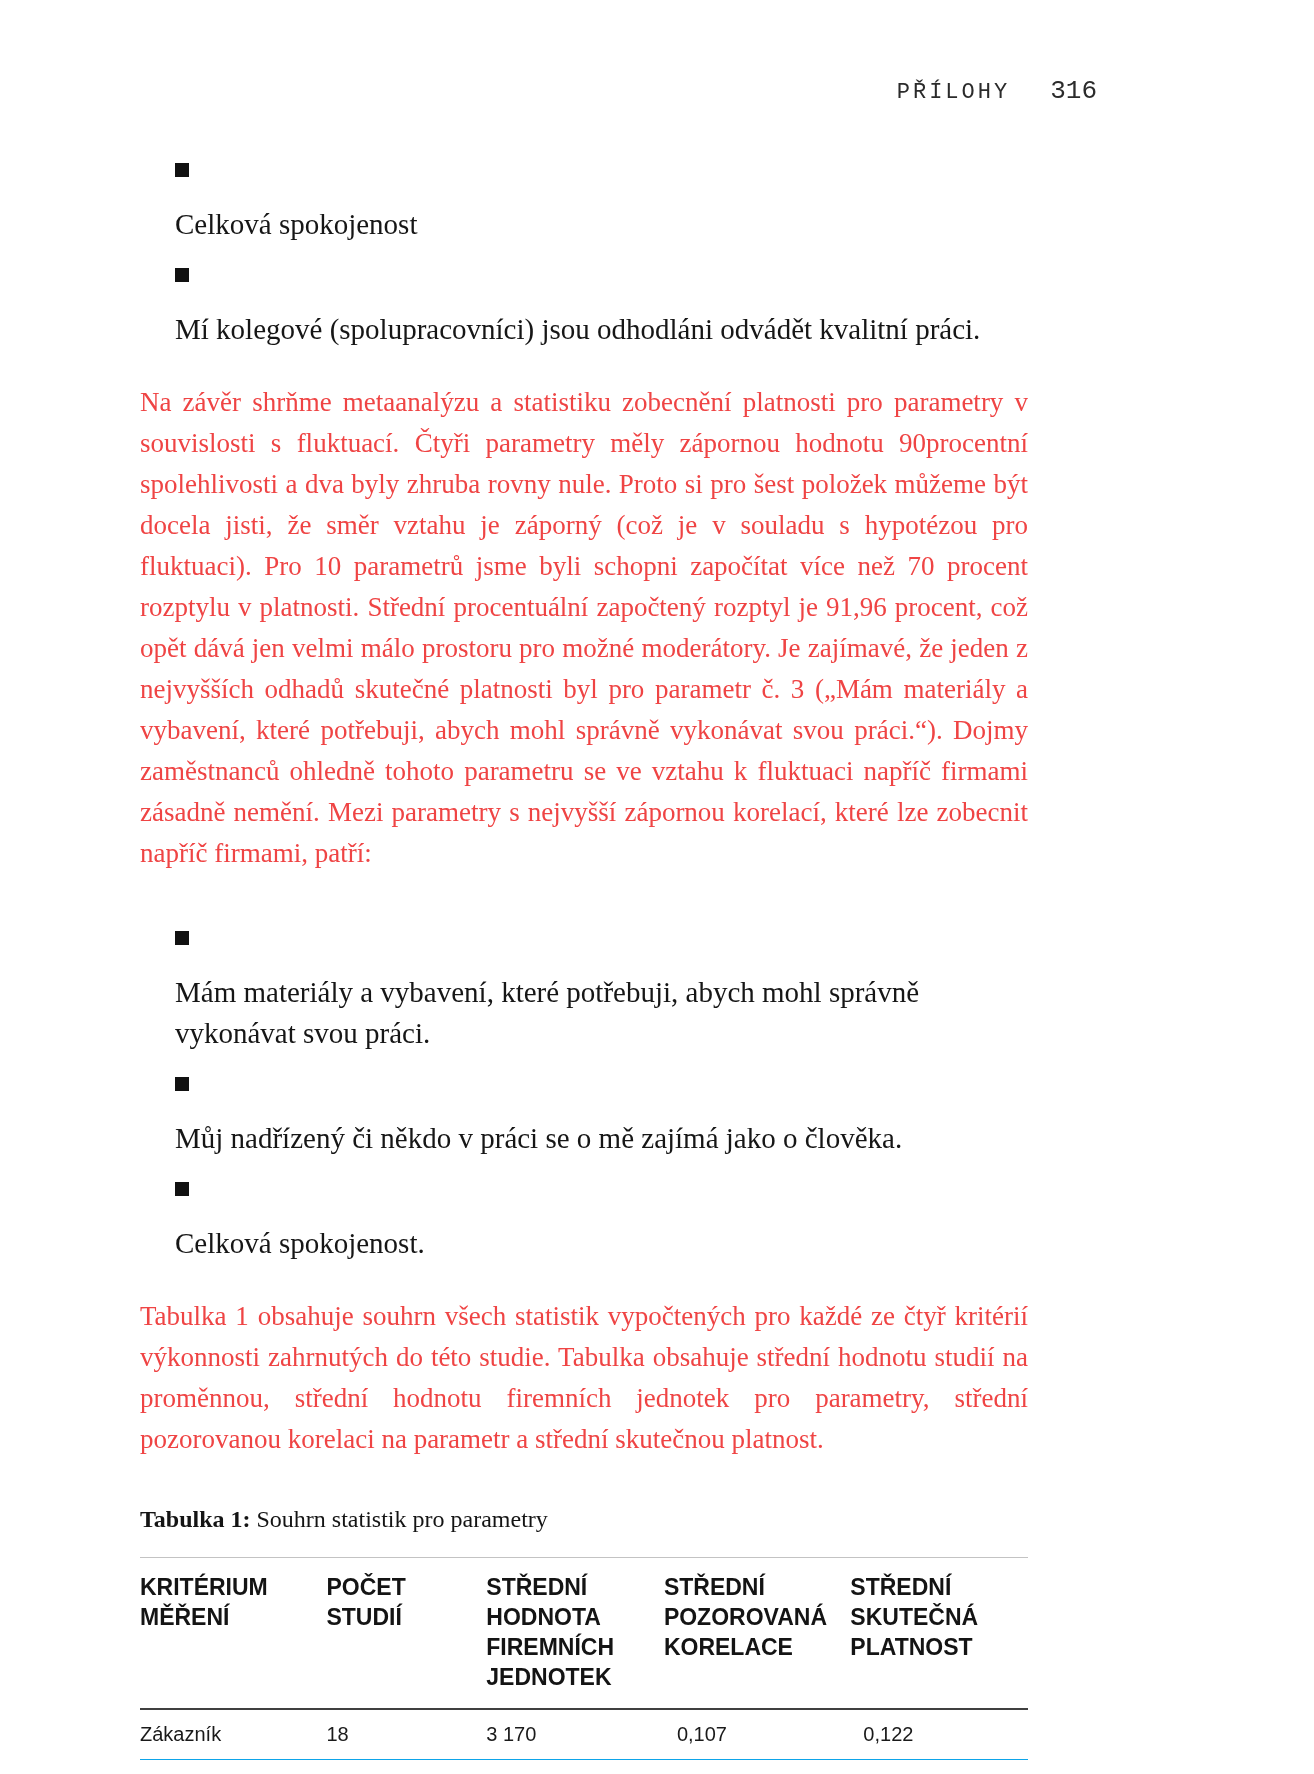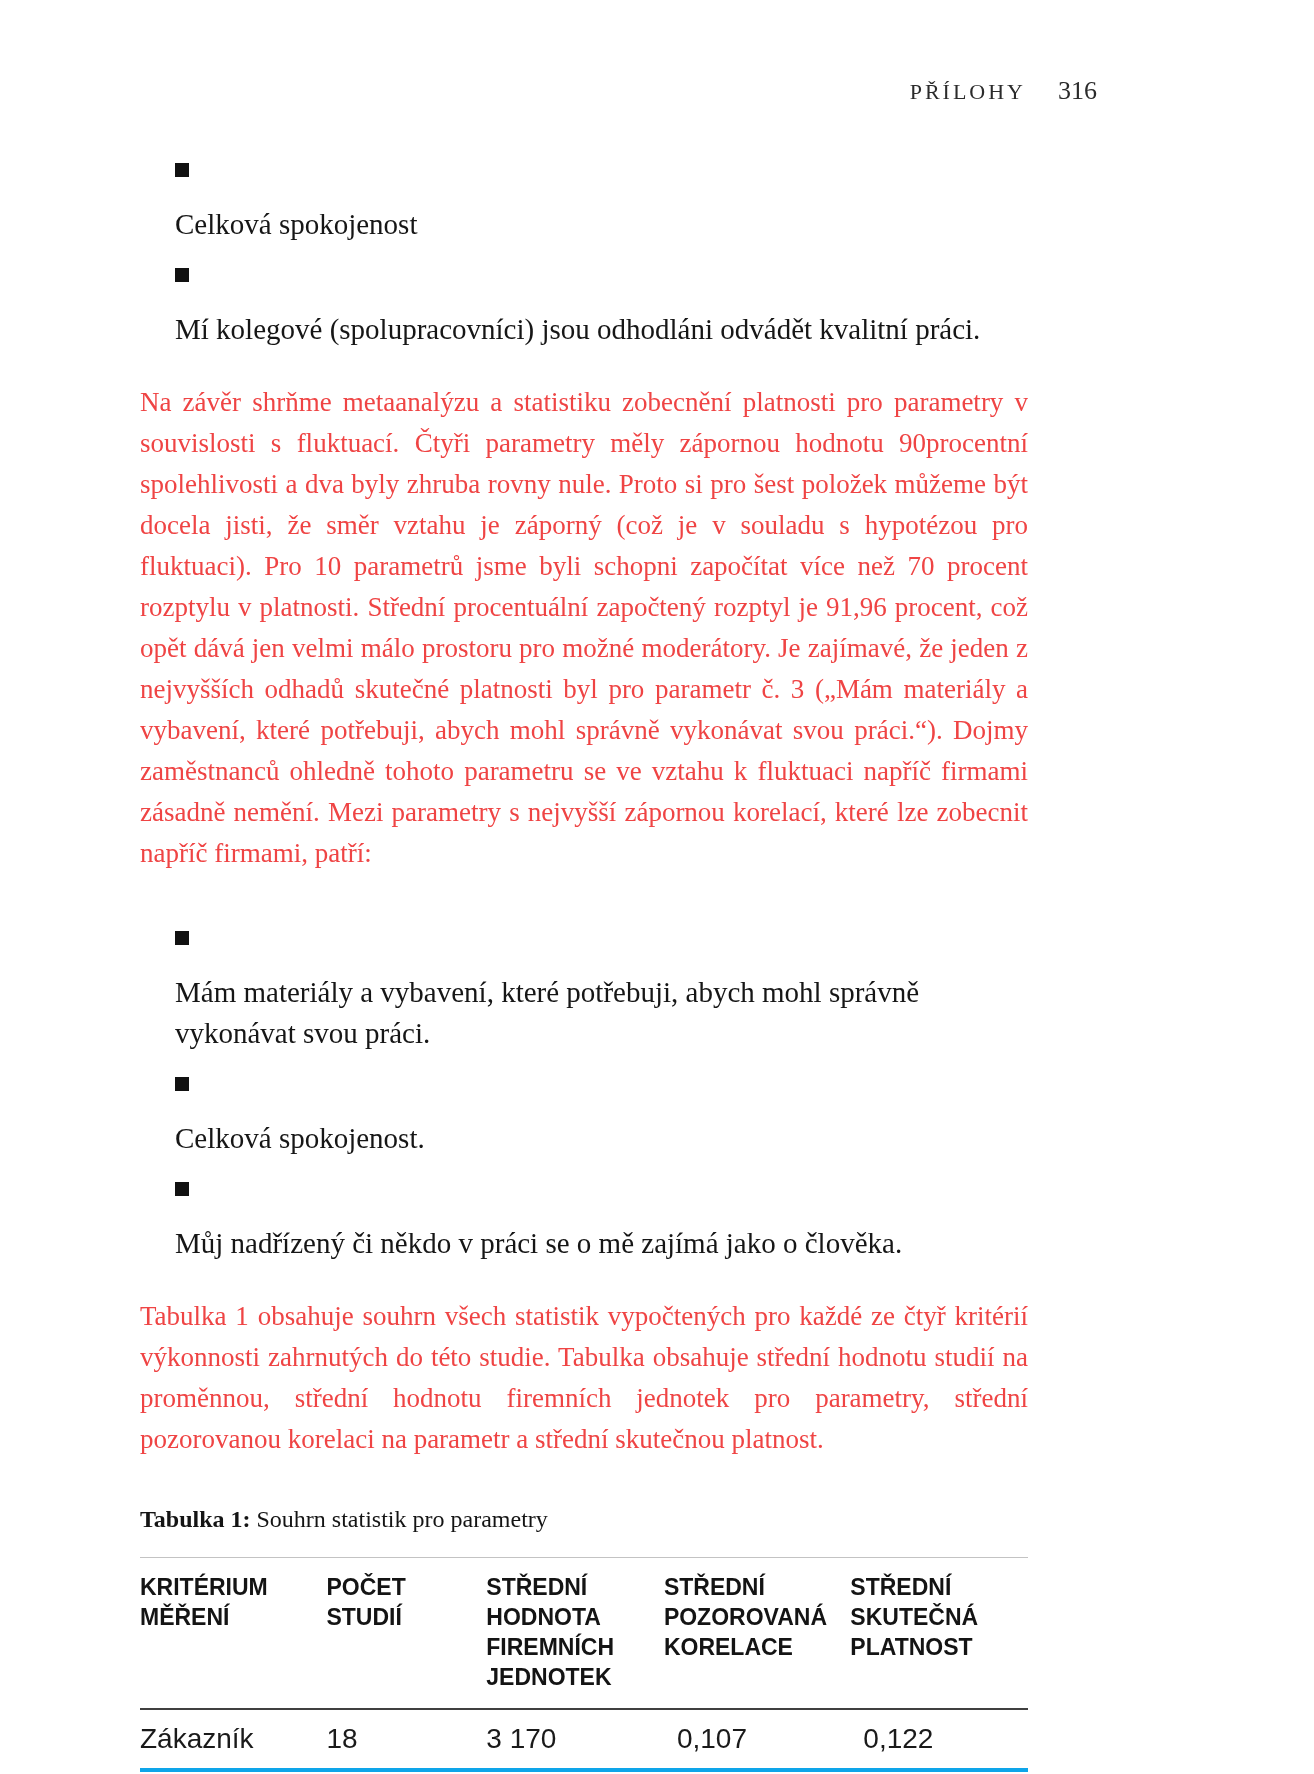--- a/index.html
+++ b/index.html
@@ -11,22 +11,22 @@
     font-family: "Liberation Serif", serif;
     color: #1b1b1b;
     overflow: hidden;
   }
   .page-header {
     position: absolute;
     top: 76px;
     right: 217px;
     display: flex;
     align-items: baseline;
-    gap: 32px;
-    font-family: Liberation Serif, serif;
+    gap: 40px;
+    font-family: Liberation Mono, monospace;
   }
   .running-head {
     font-size: 22px;
     letter-spacing: 3px;
     color: #2b2b2b;
   }
   .page-number {
     font-size: 26px;
     color: #2b2b2b;
   }
@@ -91,22 +91,22 @@
     text-align: left;
     vertical-align: top;
     font-weight: bold;
     font-size: 23px;
     line-height: 30px;
     color: #141414;
     padding: 14px 6px 16px 0;
     white-space: pre-line;
   }
   table.stats td {
-    border-bottom: 4px solid #0ea5e9;
-    font-size: 28px;
+    border-bottom: 1px solid #0ea5e9;
+    font-size: 20px;
     color: #1a1a1a;
     padding: 13px 6px 13px 0;
     vertical-align: middle;
   }
   table.stats td.indent { padding-left: 13px; }
 </style>
 </head>
 <body>
 
 <header class="page-header">
@@ -129,25 +129,25 @@
 
   <p class="body-text">Na závěr shrňme metaanalýzu a statistiku zobecnění platnosti pro parametry v souvislosti s fluktuací. Čtyři parametry měly zápornou hodnotu 90procentní spolehlivosti a dva byly zhruba rovny nule. Proto si pro šest položek můžeme být docela jisti, že směr vztahu je záporný (což je v souladu s hypotézou pro fluktuaci). Pro 10 parametrů jsme byli schopni započítat více než 70 procent rozptylu v platnosti. Střední procentuální započtený rozptyl je 91,96 procent, což opět dává jen velmi málo prostoru pro možné moderátory. Je zajímavé, že jeden z nejvyšších odhadů skutečné platnosti byl pro parametr č. 3 („Mám materiály a vybavení, které potřebuji, abych mohl správně vykonávat svou práci.“). Dojmy zaměstnanců ohledně tohoto parametru se ve vztahu k fluktuaci napříč firmami zásadně nemění. Mezi parametry s nejvyšší zápornou korelací, které lze zobecnit napříč firmami, patří:</p>
 
   <ul class="bullets" style="margin-top: 44px;">
     <li>
       <span class="sq"></span>
       <span class="bullet-text">Mám materiály a vybavení, které potřebuji, abych mohl správně vykonávat svou práci.</span>
     </li>
     <li>
       <span class="sq"></span>
+      <span class="bullet-text">Můj nadřízený či někdo v práci se o mě zajímá jako o člověka.</span>
+    </li>
+    <li>
+      <span class="sq"></span>
       <span class="bullet-text">Celková spokojenost.</span>
-    </li>
-    <li>
-      <span class="sq"></span>
-      <span class="bullet-text">Můj nadřízený či někdo v práci se o mě zajímá jako o člověka.</span>
     </li>
   </ul>
 
   <p class="body-text">Tabulka 1 obsahuje souhrn všech statistik vypočtených pro každé ze čtyř kritérií výkonnosti zahrnutých do této studie. Tabulka obsahuje střední hodnotu studií na proměnnou, střední hodnotu firemních jednotek pro parametry, střední pozorovanou korelaci na parametr a střední skutečnou platnost.</p>
 
   <div class="table-caption">
     <span class="cap-label">Tabulka 1:</span>
     <span class="cap-text">Souhrn statistik pro parametry</span>
   </div>
 

